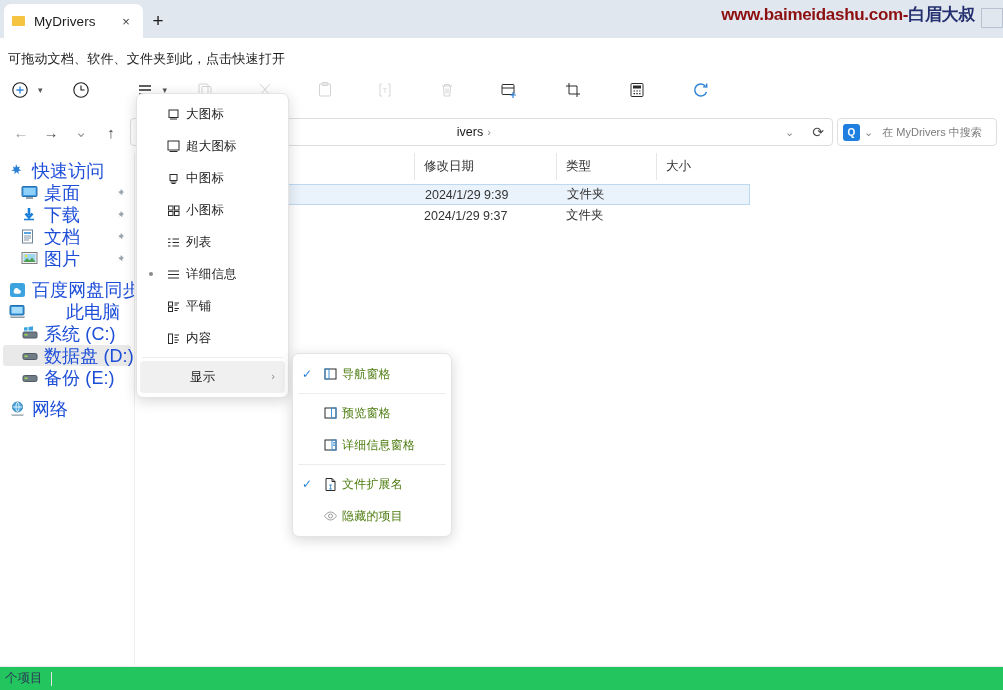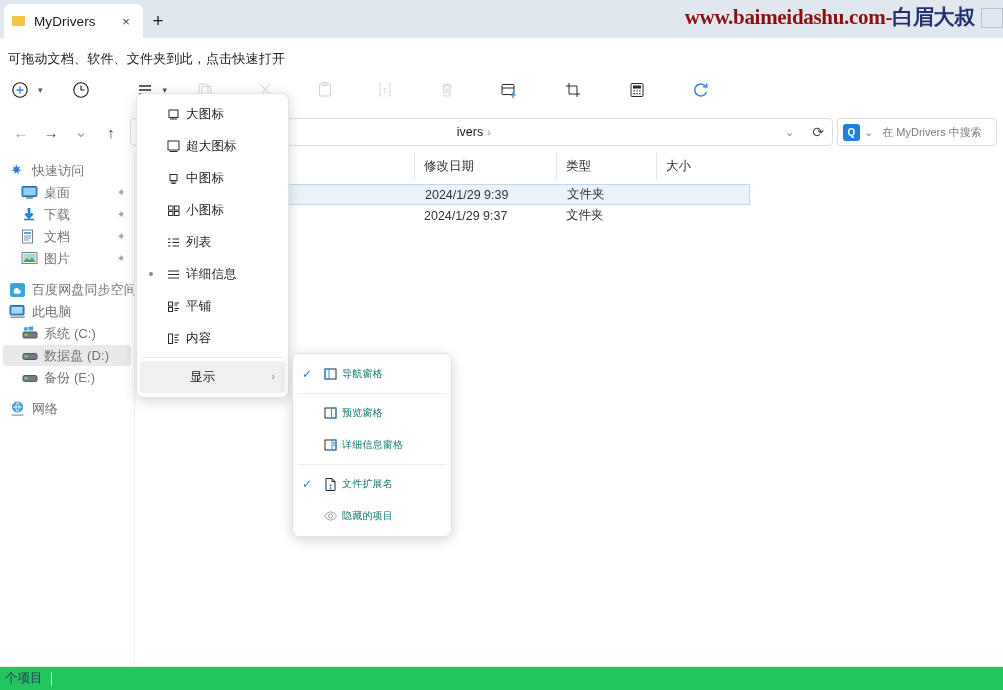--- a/index.html
+++ b/index.html
@@ -38,22 +38,22 @@
     width:18px; height:18px; display:flex; align-items:center; justify-content:center;
     color:#444; font-size:13px; border-radius:3px; cursor:default;
   }
   .newtab {
     position:absolute; left:143px; top:6px; width:30px; height:30px;
     display:flex; align-items:center; justify-content:center;
     font-size:19px; color:#1b1b1b; font-weight:400;
   }
   .watermark {
     position:absolute; right:28px; top:3px;
-    font-size:21px; font-weight:bold; color:#8c1010;
-    font-family:Liberation Serif, serif;
+    font-size:17px; font-weight:bold; color:#8c1010;
+    font-family:Liberation Sans, sans-serif;
     letter-spacing:-0.3px; white-space:nowrap;
   }
   .watermark .cn { color:#232f6e; font-weight:bold; }
   .wm-boxes { position:absolute; right:0; top:8px; display:flex; gap:2px; }
   .wm-boxes i {
     display:block; width:22px; height:20px; border:1px solid #b9c3d2;
   }
 
   
   .draghint {
@@ -121,21 +121,21 @@
     background:#ffffff; border-right:1px solid #eceef1; padding-top:6px;
     overflow:hidden;
   }
   .nav-item {
     height:21px; display:flex; align-items:center; padding-left:6px; position:relative;
     border-radius:3px; margin:1px 3px;
   }
   .nav-item.sub { padding-left:18px; }
   .nav-item.selected { background:#e9e9e9; }
   .nav-ico { width:18px; height:16px; flex:0 0 18px; margin-right:5px; position:relative; }
-  .nav-label { font-size:13px; color:#737373; white-space:nowrap; letter-spacing:0.1px; }
+  .nav-label { font-size:18px; color:#1d4ed8; white-space:nowrap; letter-spacing:0.1px; }
   .pin { position:absolute; right:7px; top:4px; width:10px; height:12px; }
 
   .listpane {
     position:absolute; left:136px; top:153px; right:0; height:512px; background:#fff;
   }
   .colheader {
     position:absolute; left:0; top:0; height:27px; display:flex; align-items:center;
   }
   .col { height:27px; display:flex; align-items:center; border-left:1px solid #e6e6e6;
          padding-left:9px; font-size:12.5px; color:#303030; }
@@ -177,21 +177,21 @@
   .submenu {
     position:absolute; left:292px; top:353px; width:160px;
     background:#ffffff; border:1px solid #e4e4e4; border-radius:7px;
     box-shadow:0 3px 14px rgba(0,0,0,0.16);
     padding:4px 3px;
   }
   .smi { height:32px; display:flex; align-items:center; border-radius:4px; }
   .smi-check { width:22px; flex:0 0 22px; display:flex; align-items:center; justify-content:center;
                color:#1f7fd8; font-size:12px; }
   .smi-ico { width:24px; flex:0 0 24px; display:flex; align-items:center; justify-content:center; }
-  .smi-label { font-size:10px; color:#0f766e; letter-spacing:0.2px; }
+  .smi-label { font-size:12px; color:#4d7c0f; letter-spacing:0.2px; }
   .smi-sep { height:1px; background:#ededed; margin:3px 2px; }
 
   .ico-line { stroke:#1b1b1b; stroke-width:1.1; fill:none; }
 </style>
 </head>
 <body>
 
 <div id="app">
 
   <div class="tabstrip">
@@ -391,21 +391,21 @@
             <path d="M6.8 1l3.2 3.2-1.4.6-.5 2.4L6.3 5.4 2.6 9.6l3.4-4.1-1.8-1.8 2.3-.6z" fill="#9aa4ad"></path>
           </svg></span>
       </div>
       <div class="nav-item" style="margin-top: 10px;">
         <span class="nav-ico"><svg width="17" height="16" viewBox="0 0 17 16">
             <rect x="1" y="1" width="15" height="14" rx="2.5" fill="#3ba4e0"></rect>
             <path d="M5 8.5a2.6 2.6 0 0 1 5-.8 2.1 2.1 0 0 1 .4 4.1H6.3A2.1 2.1 0 0 1 5 8.5z" fill="#fff"></path>
           </svg></span>
         <span class="nav-label">百度网盘同步空间</span>
       </div>
-      <div class="nav-item" style="">
+      <div class="nav-item" style=" gap: 34px;">
         <span class="nav-ico"><svg width="17" height="15" viewBox="0 0 17 15">
             <rect x="1" y="1.5" width="14" height="9.5" rx="1" fill="#2f8fd8" stroke="#256fa8"></rect>
             <rect x="2.5" y="3" width="11" height="6.5" fill="#a5dcfa"></rect>
             <path d="M0.5 12.5h16l-1.5 1.5H2z" fill="#8c9aa6"></path>
           </svg></span>
         <span class="nav-label">此电脑</span>
       </div>
       <div class="nav-item sub">
         <span class="nav-ico"><svg width="18" height="14" viewBox="0 0 18 14">
             <rect x="2" y="6" width="14" height="6" rx="1" fill="#6f7b85" stroke="#4f5b66"></rect>

